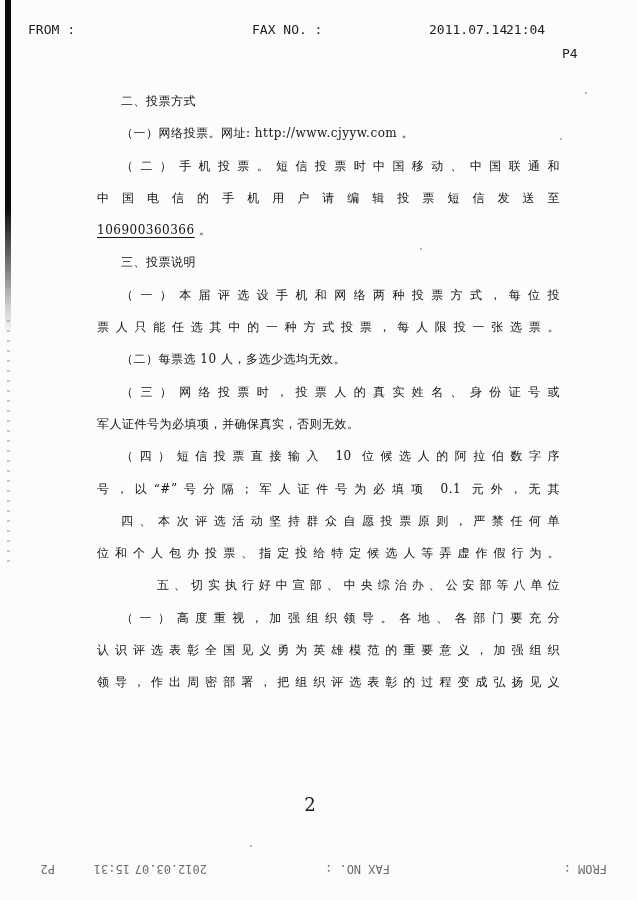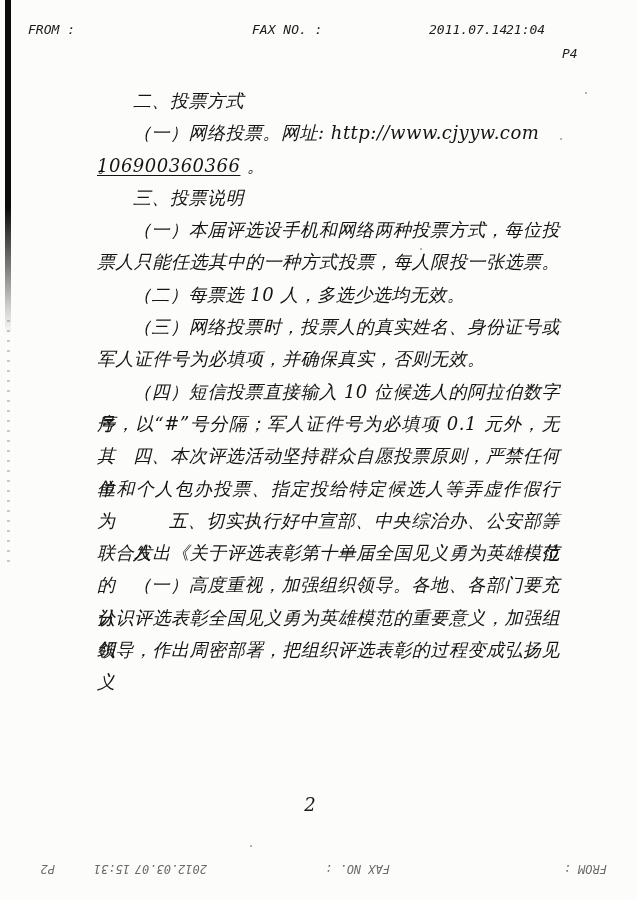--- a/index.html
+++ b/index.html
@@ -4,21 +4,20 @@
 <style>
   html, body { margin: 0; padding: 0; background: #e8e8e8; }
   .page {
     position: relative;
     width: 637px;
     height: 900px;
     margin: 0 auto;
     background: #fcfcfa;
     overflow: hidden;
     font-family: "DejaVu Serif", "Liberation Serif", serif;
-    font-style: italic;
   }
 
   
   .edge-bar {
     position: absolute;
     left: 5px; top: 0;
     width: 6px; height: 335px;
     background: linear-gradient(to bottom,
       #0b0b0b 0%, #0b0b0b 62%,
       rgba(20,20,20,0.55) 80%,
@@ -68,21 +67,21 @@
   .ftr-faxno { left: 247px; }
   .ftr-date  { left: 430px; }
   .ftr-time  { left: 507px; }
   .ftr-page  { left: 582px; }
 
   
   .doc-body {
     position: absolute;
     left: 97px; top: 85px;
     width: 463px;
-    font-size: 18px;
+    font-size: 12px;
     color: #141414;
     letter-spacing: 0.5px;
   }
   .doc-line {
     height: 32.3px;
     line-height: 32.3px;
     overflow: visible;
   }
   .doc-line.justify {
     text-align: justify;
@@ -119,33 +118,34 @@
     <span class="pos-from">FROM :</span>
     <span class="pos-faxno">FAX NO. :</span>
     <span class="hdr-date">2011.07.14</span>
     <span class="hdr-time">21:04</span>
     <span class="hdr-page">P4</span>
   </div>
 
   <main class="doc-body">
       <div class="doc-line" style="text-indent: 2em;">二、投票方式</div>
       <div class="doc-line" style="text-indent: 2em;">（一）网络投票。网址: http://www.cjyyw.com 。</div>
+      <div class="doc-line justify" style="text-indent: 2em;">（二）手机投票。短信投票时中国移动、中国联通和</div>
+      <div class="doc-line justify">中国电信的手机用户请编辑投票短信发送至</div>
       <div class="doc-line"><span class="underlined">106900360366</span><span> 。</span></div>
       <div class="doc-line" style="text-indent: 2em;">三、投票说明</div>
       <div class="doc-line justify" style="text-indent: 2em;">（一）本届评选设手机和网络两种投票方式，每位投</div>
       <div class="doc-line justify">票人只能任选其中的一种方式投票，每人限投一张选票。</div>
       <div class="doc-line" style="text-indent: 2em;">（二）每票选 10 人，多选少选均无效。</div>
       <div class="doc-line justify" style="text-indent: 2em;">（三）网络投票时，投票人的真实姓名、身份证号或</div>
       <div class="doc-line">军人证件号为必填项，并确保真实，否则无效。</div>
       <div class="doc-line justify" style="text-indent: 2em;">（四）短信投票直接输入 10 位候选人的阿拉伯数字序</div>
       <div class="doc-line justify">号，以“#”号分隔；军人证件号为必填项 0.1 元外，无其</div>
       <div class="doc-line justify" style="text-indent: 2em;">四、本次评选活动坚持群众自愿投票原则，严禁任何单</div>
       <div class="doc-line justify">位和个人包办投票、指定投给特定候选人等弄虚作假行为。</div>
       <div class="doc-line justify" style="text-indent: 2em; margin-left: 36px;">五、切实执行好中宣部、中央综治办、公安部等八单位</div>
-      <div class="doc-line justify">联合发出《关于评选表彰第十一届全国见义勇为英雄模范的</div>
       <div class="doc-line justify" style="text-indent: 2em;">（一）高度重视，加强组织领导。各地、各部门要充分</div>
       <div class="doc-line justify">认识评选表彰全国见义勇为英雄模范的重要意义，加强组织</div>
       <div class="doc-line justify">领导，作出周密部署，把组织评选表彰的过程变成弘扬见义</div>
     </main>
 
   <div class="page-number">2</div>
 
   <div class="fax-strip fax-footer">
     <span class="ftr-from">FROM :</span>
     <span class="ftr-faxno">FAX NO. :</span>

